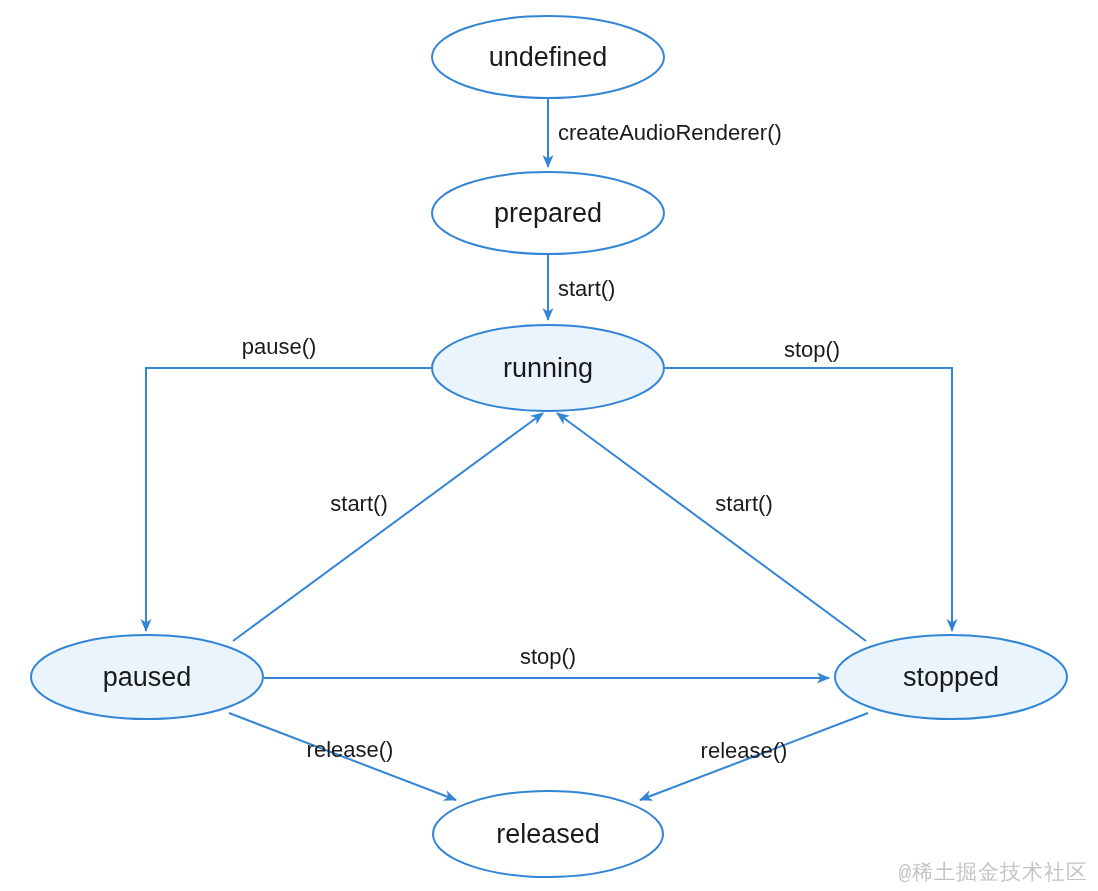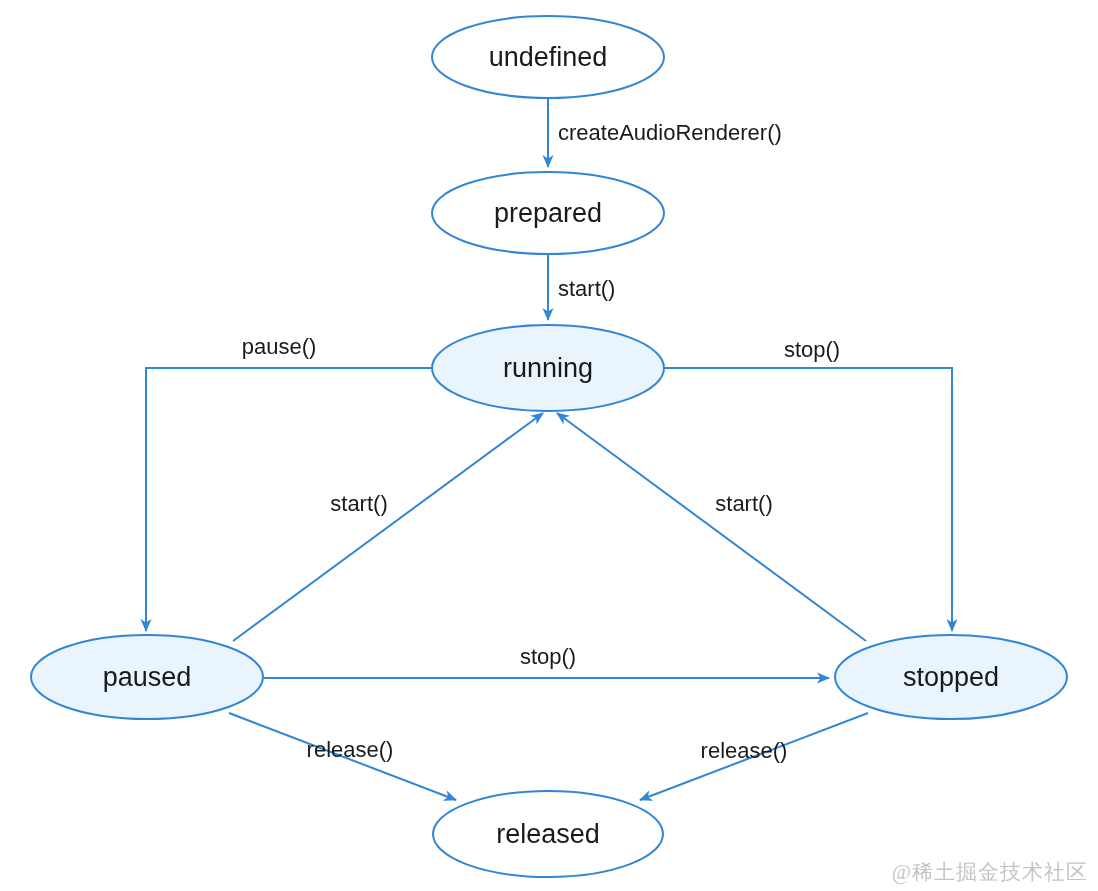--- a/index.html
+++ b/index.html
@@ -36,21 +36,21 @@
     fill: var(--text);
     text-anchor: middle;
   }
   .watermark {
     position: absolute;
     right: 10px;
     bottom: 5px;
     font-size: 21px;
     letter-spacing: 1px;
     color: var(--wm);
-    font-family: Liberation Serif, serif;
+    font-family: Liberation Mono, monospace;
     user-select: none;
   }
 </style>
 </head>
 <body>
 
 <div class="canvas">
   <svg id="diagram-svg" width="1098" height="891" viewBox="0 0 1098 891" xmlns="http://www.w3.org/2000/svg">
     <defs>
       <marker id="arrowhead" markerUnits="userSpaceOnUse" markerWidth="18" markerHeight="14" refX="13" refY="6" orient="auto">

